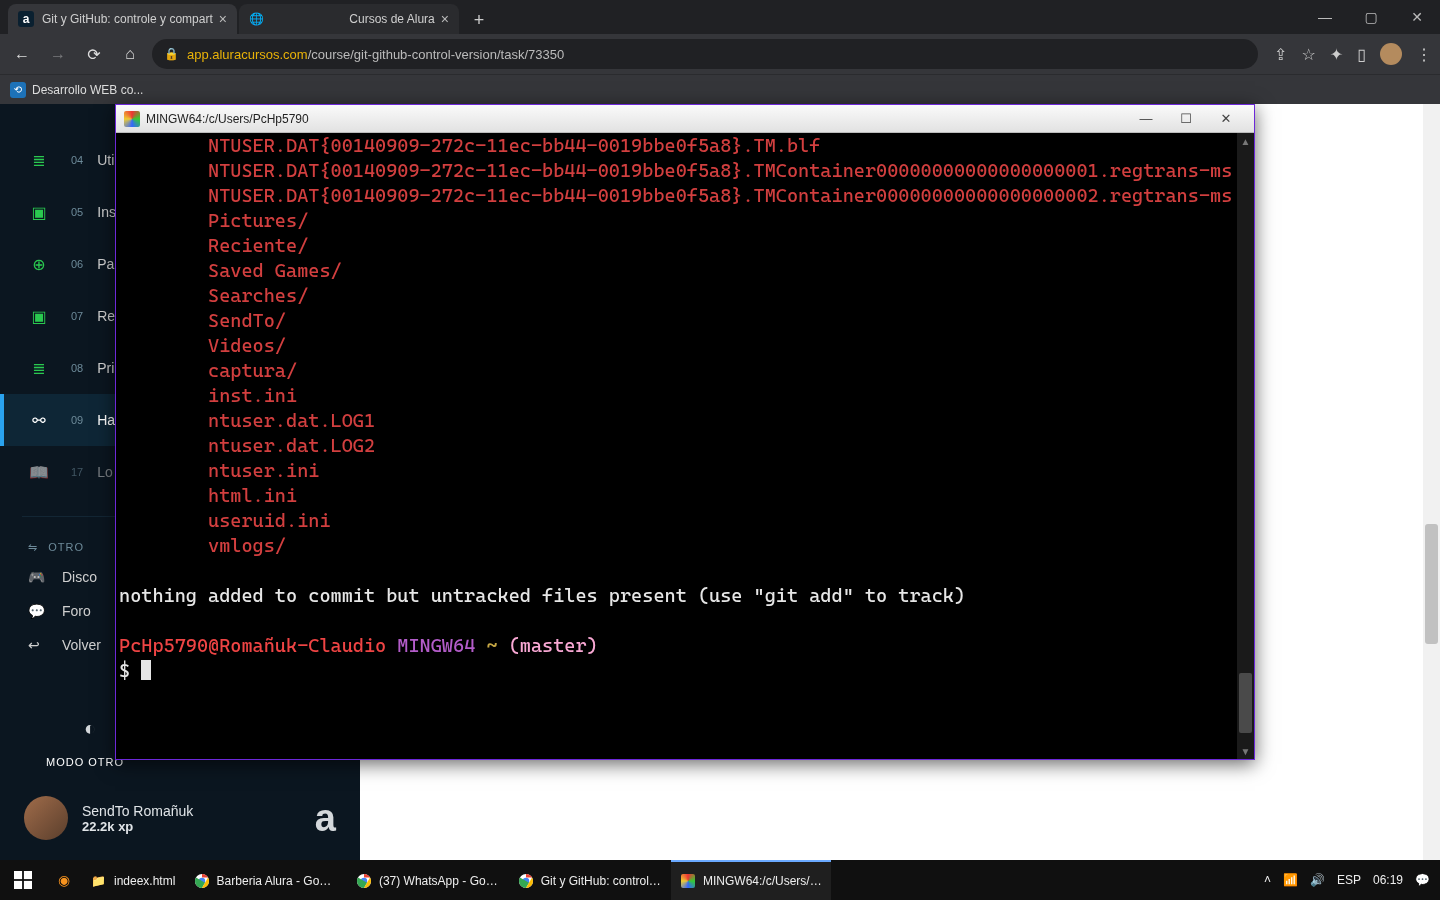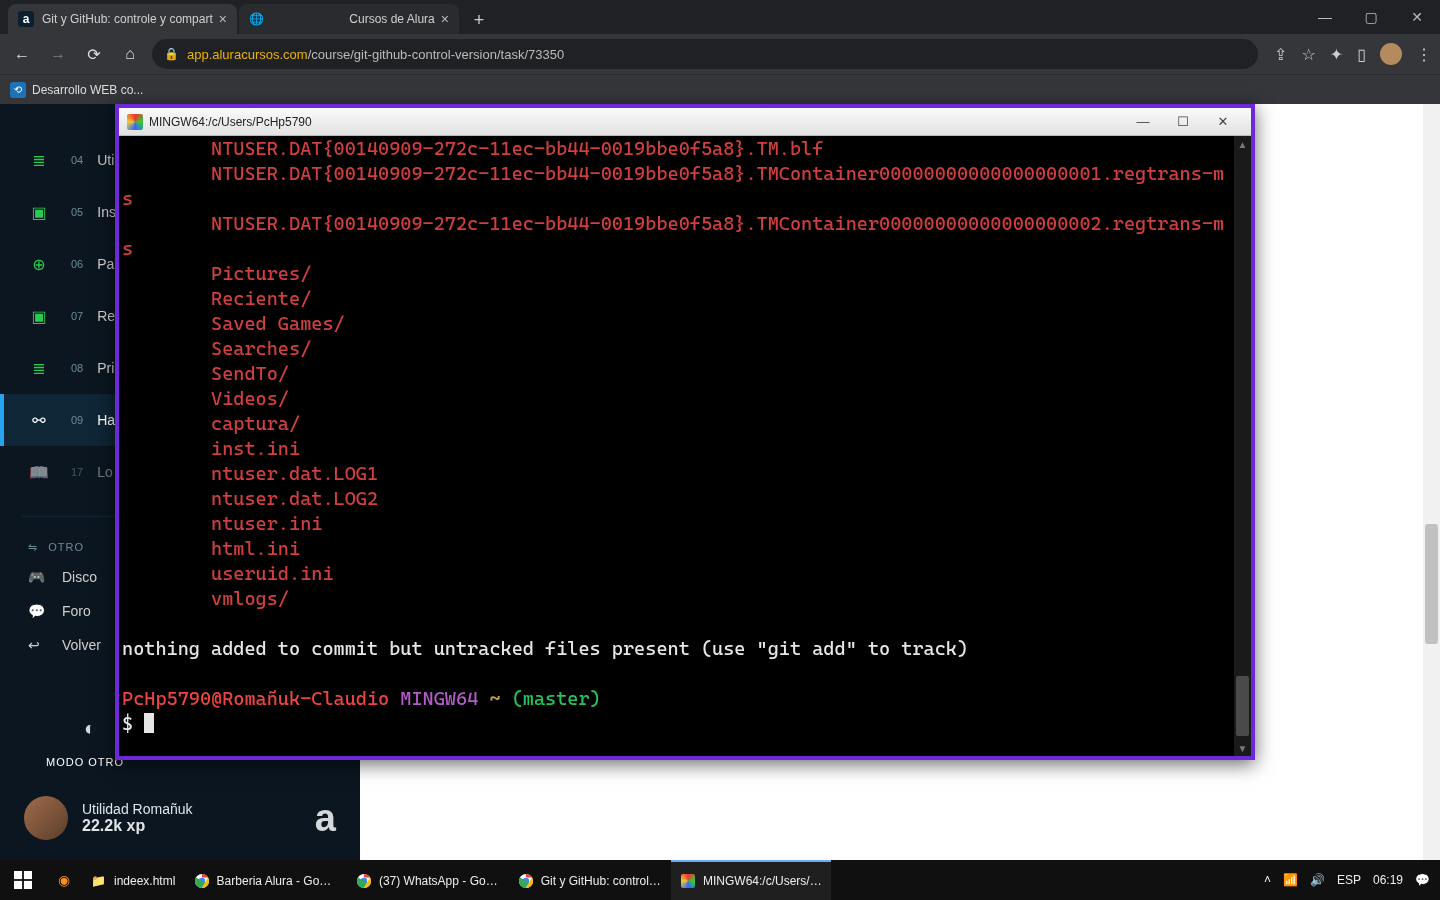--- a/index.html
+++ b/index.html
@@ -35,42 +35,42 @@
   .sbrow .sicon{width:22px;height:22px;display:flex;align-items:center;justify-content:center;font-size:16px;}
   .sicon.green{color:#2ac94f;}
   .sbrow .num{color:#6d8a99;font-size:11px;margin-left:7px;}
   .sbdiv{height:1px;background:#132634;margin:18px 22px;}
   .sbgroup{padding:6px 28px;color:#6d8a99;font-size:11px;letter-spacing:1px;}
   .sbsub{display:flex;align-items:center;height:34px;padding:0 28px;gap:14px;color:#cfcfcf;}
   .bottomcard{position:absolute;left:0;right:0;bottom:0;padding:20px 24px;display:flex;align-items:center;gap:14px;background:#0b1620;}
   .bottomcard .uavatar{width:44px;height:44px;border-radius:50%;background:linear-gradient(135deg,#a06c4a,#5a3e2c);}
   .bottomcard .uinfo{display:flex;flex-direction:column;}
   .bottomcard .uname{color:#e0e4e7;font-size:14px;}
-  .bottomcard .uxp{color:#e0e4e7;font-weight:bold;font-size:16px;}
+  .bottomcard .uxp{color:#e0e4e7;font-weight:bold;font-size:13px;}
   .bottomcard .biga{margin-left:auto;font-size:38px;color:#d4d8db;font-weight:bold;}
   .modenoc{position:absolute;bottom:92px;left:46px;background:#0b1620;color:#fff;font-size:11px;letter-spacing:1px;}
   .moonicon{position:absolute;bottom:120px;left:84px;color:#d4d8db;font-size:20px;}
   .mainpane{position:absolute;left:360px;right:0;top:0;bottom:0;background:#fff;}
   .mainpane .scroll{position:absolute;right:0;top:0;bottom:0;width:17px;background:#f1f1f1;}
   .mainpane .thumb{position:absolute;right:2px;top:420px;width:13px;height:120px;background:#c1c1c1;border-radius:3px;}
   
-  .termwin{position:absolute;left:115px;top:104px;width:1140px;height:656px;background:#000;border:4px solid #6d28d9;box-shadow:0 4px 18px rgba(0,0,0,.6);}
+  .termwin{position:absolute;left:115px;top:104px;width:1140px;height:656px;background:#000;border:1px solid #6d28d9;box-shadow:0 4px 18px rgba(0,0,0,.6);}
   .termtitle{height:28px;background:#e8e8e8;display:flex;align-items:center;padding:0 8px;font-size:12px;color:#222;border-bottom:1px solid #bbb;background:linear-gradient(#fafafa,#e2e2e2);}
   .termtitle .ticon{width:16px;height:16px;margin-right:6px;background:conic-gradient(#e33,#3c3,#36f,#ec3,#e33);border-radius:2px;}
   .termtitle .spacer{flex:1;}
   .termtitle .tbtn{width:40px;height:22px;display:flex;align-items:center;justify-content:center;color:#444;font-size:13px;}
   .termbody{position:absolute;left:0;right:17px;top:28px;bottom:0;background:#000;color:#fff;font-family:"Cascadia Mono","Consolas",monospace;font-size:19px;line-height:25px;white-space:pre;overflow:hidden;padding:0 3px;}
   .termscroll{position:absolute;right:0;top:28px;bottom:0;width:17px;background:#1a1a1a;}
   .termscroll .tthumb{position:absolute;left:2px;right:2px;top:540px;height:60px;background:#4a4a4a;border-radius:2px;}
   .termscroll .tarrow{position:absolute;left:0;right:0;height:16px;display:flex;align-items:center;justify-content:center;color:#777;font-size:10px;}
   .red{color:#d23f3f;}
   .grn{color:#ef4444;}
   .yel{color:#c4a544;}
   .mag{color:#b35cc9;}
-  .cyan{color:#22c55e;margin-top:17px;}
+  .cyan{color:#f9a8d4;margin-top:17px;}
   .wht{color:#e6e6e6;}
   .cursor{display:inline-block;width:10px;height:20px;background:#e6e6e6;vertical-align:-3px;}
   
   .taskbar{position:absolute;left:0;right:0;bottom:0;height:40px;background:#101010;display:flex;align-items:center;color:#eee;font-size:12px;}
   .taskbar .start{width:46px;height:40px;display:flex;align-items:center;justify-content:center;}
   .taskbar .start svg{width:18px;height:18px;}
   .titem{height:40px;display:flex;align-items:center;padding:0 8px;gap:6px;}
   .titem .ticn{width:20px;height:20px;display:flex;align-items:center;justify-content:center;font-size:14px;}
   .tentry{height:40px;display:flex;align-items:center;padding:0 8px;gap:6px;max-width:160px;border-top:2px solid transparent;margin-right:2px;}
   .tentry .tfav{width:18px;height:18px;display:flex;align-items:center;justify-content:center;}
@@ -182,21 +182,21 @@
           <div class="sbsub">
             <span style="width:20px;">↩</span>
             <span>Volver</span>
           </div>
         </div>
       <div class="moonicon">◐</div>
       <div class="modenoc">MODO OTRO</div>
       <div class="bottomcard">
         <div class="uavatar"></div>
         <div class="uinfo">
-          <span class="uname">Utilidad Romañuk</span>
+          <span class="uname">SendTo Romañuk</span>
           <span class="uxp">22.2k xp</span>
         </div>
         <div class="biga">a</div>
       </div>
     </div>
     <div class="mainpane">
       <div class="scroll">
           <div class="thumb"></div>
         </div>
     </div>

